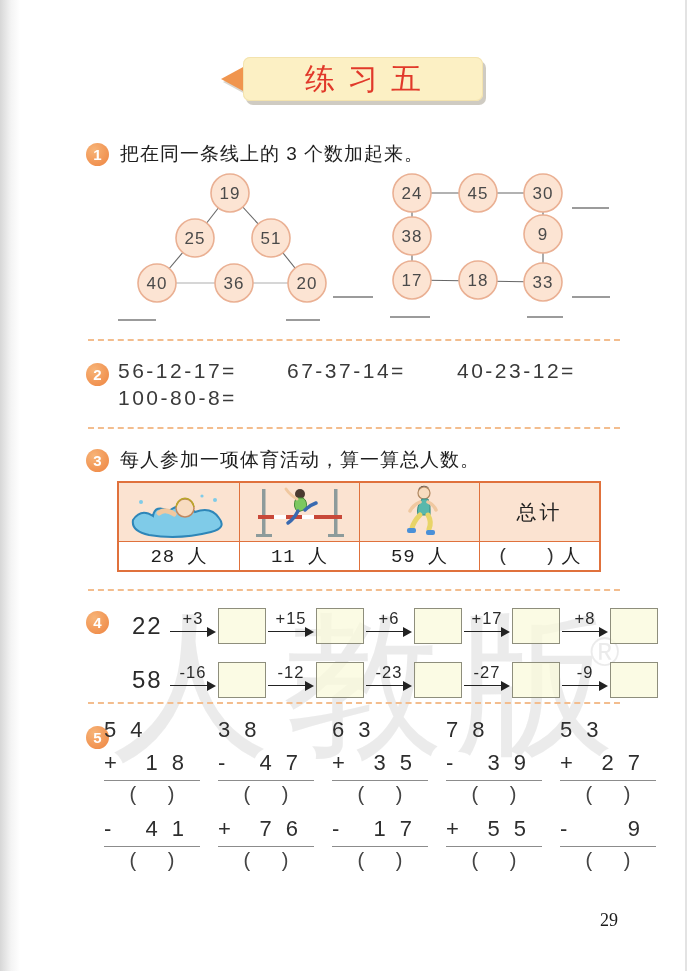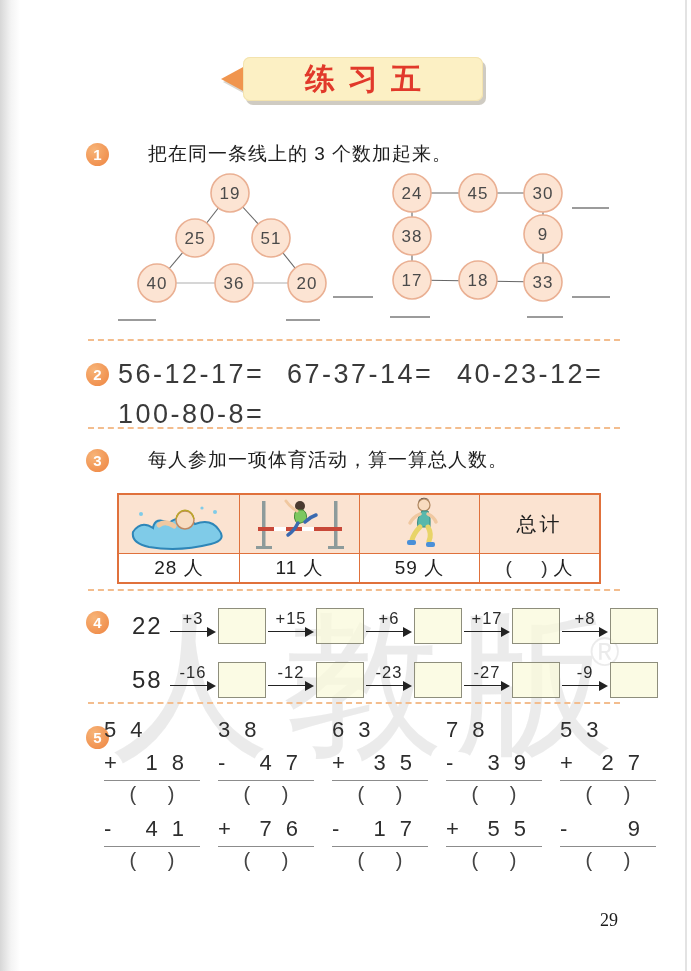--- a/index.html
+++ b/index.html
@@ -22,57 +22,57 @@
     position:absolute; inset:0; background:#fcf0c4; border-radius:7px;
     box-shadow:3px 4px 0 rgba(130,118,95,.38), inset 0 0 0 1px #f3e3ae;
     display:flex; align-items:center; justify-content:center;
   }
   .banner-tip{
     position:absolute; left:-22px; top:9px; width:0; height:0;
     border-right:24px solid #f0954e; border-top:13px solid transparent; border-bottom:13px solid transparent;
     filter:drop-shadow(2px 3px 0 rgba(130,118,95,.3));
   }
   .banner-title{
-    font-size:30px; font-weight:bold; color:#e1392a; letter-spacing:13px;
+    font-size:30px; font-weight:normal; color:#e1392a; letter-spacing:13px;
     text-indent:13px; line-height:1;
   }
 
   
   .pnum{
     display:inline-flex; width:23px; height:23px; border-radius:50%;
     background:radial-gradient(circle at 35% 30%, #f7b478, #ee8440);
     color:#fff; font-size:15px; font-weight:bold; align-items:center; justify-content:center;
     flex:none;
   }
   .phead{position:absolute; display:flex; align-items:center; gap:11px; z-index:2;}
-  .ptext{font-size:19px; color:#1e1e1e; letter-spacing:1px;margin-left:28px;}
+  .ptext{font-size:19px; color:#1e1e1e; letter-spacing:1px;}
 
   
   .divider{position:absolute; left:88px; width:532px; border-top:2px dashed #f3bd8e; z-index:2;}
 
   
   .figures{position:absolute; left:0; top:168px; z-index:2;}
   .node{fill:#fce4d3; stroke:#eab093; stroke-width:1.6;}
   .node-label{font-size:17px; fill:#4a4a4a; letter-spacing:1px;}
   .edge{stroke:#666; stroke-width:1.1;}
   .edge-light{stroke:#c9c9c9; stroke-width:1.3;}
   .ansline{stroke:#7a7a7a; stroke-width:1.5;}
 
   
   .expr-grid{
     position:absolute; left:118px; top:359px; width:505px; z-index:2;
-    display:grid; grid-template-columns:169px 170px 1fr; row-gap:9px;
-    font-size:27px; color:#3a3a3a; letter-spacing:2.5px;
+    display:grid; grid-template-columns:169px 170px 1fr; row-gap:3px;
+    font-size:21px; color:#3a3a3a; letter-spacing:2.5px;
   }
 
   
   .sports-table{
-    position:absolute; left:117px; top:493px; z-index:2;
+    position:absolute; left:117px; top:481px; z-index:2;
     display:grid; grid-template-columns:repeat(4,120px);
-    border:2.5px solid #e0713c; background:#fff;
+    border:2.5px solid #e0713c; background:#fff;font-family:Liberation Mono, monospace;
   }
   .tcell{border-left:1.5px solid #e0713c; display:flex; align-items:center; justify-content:center;}
   .tcell.first{border-left:none;}
   .tcell.pic{height:58px; background:#fbe3d1; border-bottom:1.5px solid #e0713c;}
   .tcell.cnt{height:28px; background:#fff; font-size:19px; color:#1e1e1e; letter-spacing:1px;}
   .total-label{font-size:20px; color:#1e1e1e; letter-spacing:3px;}
   .paren-gap{word-spacing:22px; color:#333;}
   .cnt .unit{margin-left:5px;}
 
   

